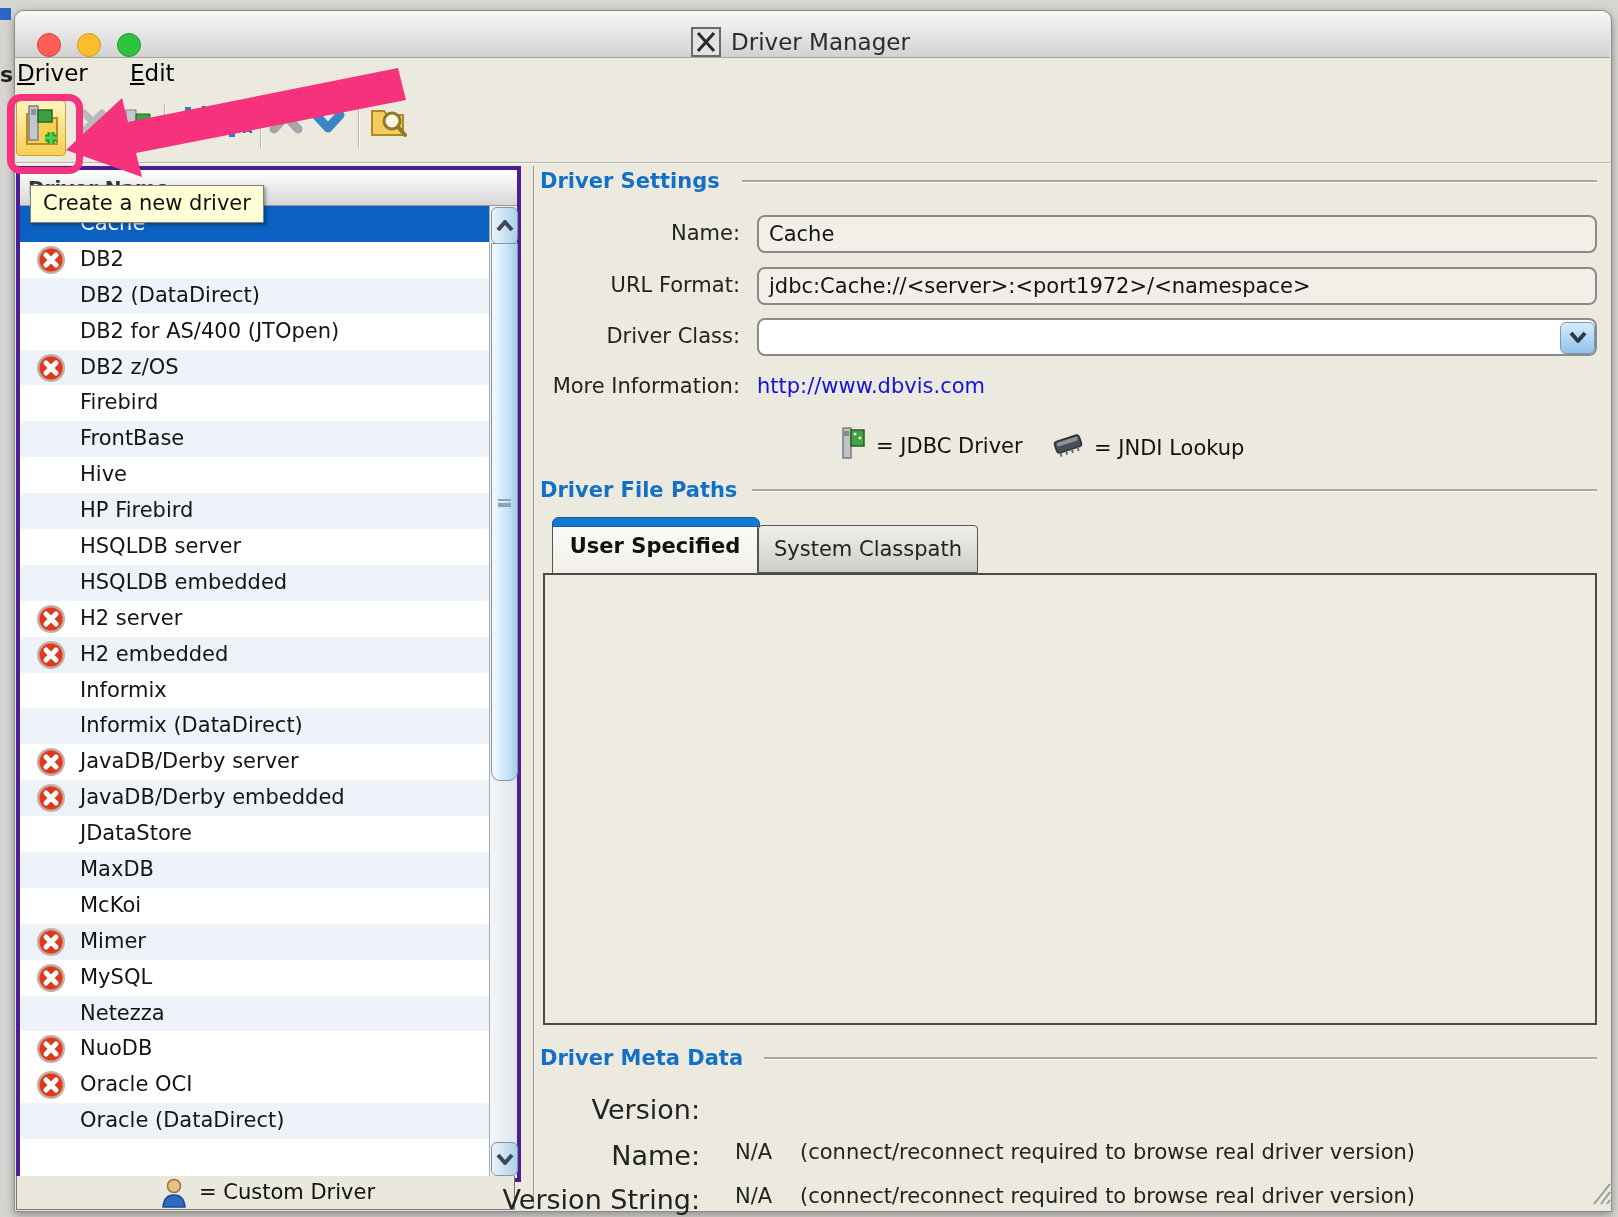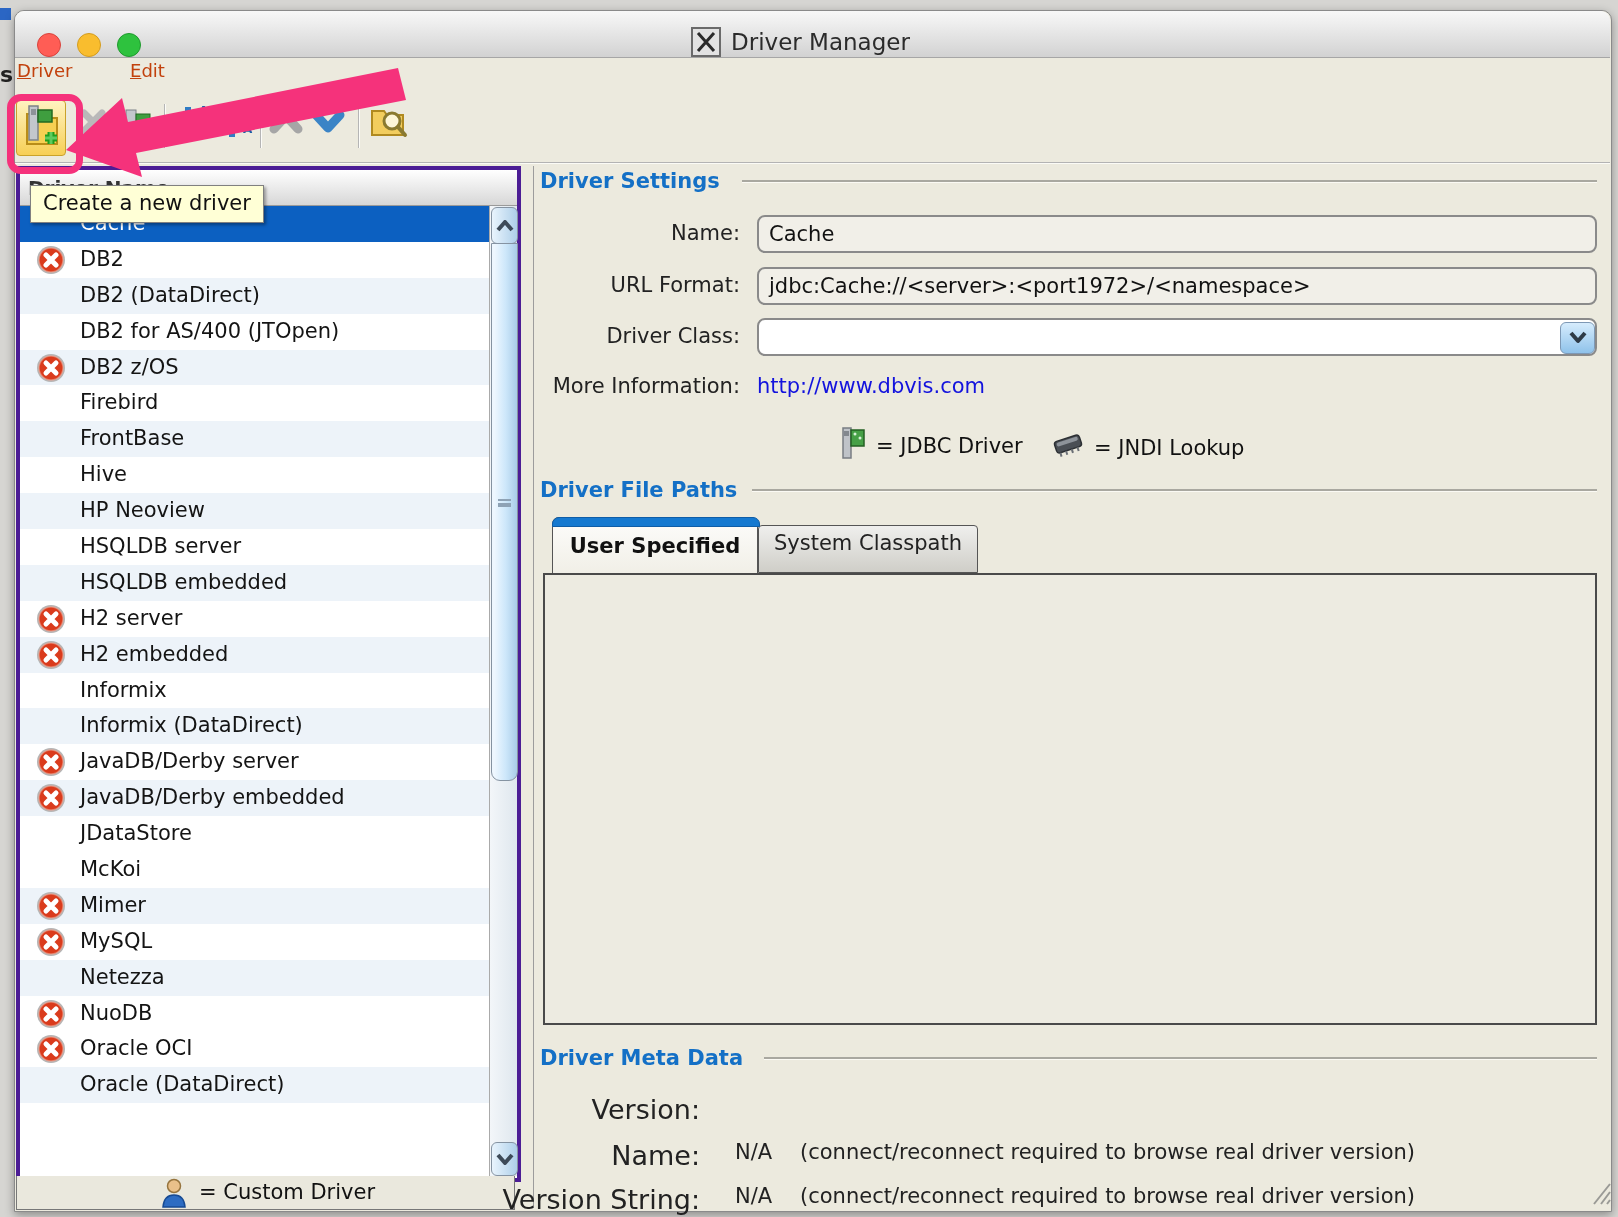--- a/index.html
+++ b/index.html
@@ -10,21 +10,21 @@
   #window{left:14px;top:10px;width:1596px;height:1200px;background:#eceade;
           border:1px solid #8a8a8a;border-radius:10px 10px 0 0;box-shadow:0 3px 10px rgba(0,0,0,.35);}
   #titlebar{left:15px;top:11px;width:1595px;height:46px;border-radius:9px 9px 0 0;
             background:linear-gradient(#f8f8f8,#d2d2d2);border-bottom:1px solid #a6a6a6;}
   .light{width:22px;height:22px;border-radius:50%;top:22px;}
   #light-red{left:22px;background:#ff5d55;border:1px solid #d8433c;}
   #light-yellow{left:62px;background:#f9bd2e;border:1px solid #d39c1f;}
   #light-green{left:102px;background:#2ec23e;border:1px solid #1f9a2e;}
   #title-text{left:716px;top:18px;font-size:23px;color:#2b2b2b;}
   
-  .menu-item{top:60px;font-size:18px;color:#c2410c;}
+  .menu-item{top:60px;font-size:23px;color:#000000;}
   #toolbar-underline{left:15px;top:162px;width:1595px;height:0;border-top:1px solid #b3b3b3;border-bottom:1px solid #fbfbf6;}
   .tbtn{top:102px;display:flex;align-items:center;justify-content:center;}
   .tsep{top:104px;width:0;height:44px;border-left:1px solid #b5b5b5;border-right:1px solid #fcfcf8;}
   
   #hl-box{left:7px;top:94px;width:62px;height:66px;border:7px solid #f5327b;border-radius:14px;z-index:30;}
   #hl-arrow{left:0;top:60px;z-index:29;pointer-events:none;}
   #tooltip{left:30px;top:185px;width:auto;padding:5px 12px 7px 12px;background:#ffffd6;border:1px solid #808080;
            box-shadow:2px 2px 3px rgba(0,0,0,.35);font-size:21px;color:#111;z-index:40;white-space:nowrap;}
   
   #driver-list-panel{left:16px;top:166px;width:497px;height:1008px;background:#fff;border:4px solid #4c1d95;}
@@ -59,21 +59,21 @@
   #class-arrow{width:33px;height:30px;border:1px solid #7d98b5;border-radius:6px;
                background:linear-gradient(#d6ecfd,#8fc2ea);display:flex;align-items:center;justify-content:center;}
   #info-link{font-size:21px;color:#1313dd;}
   .legend-text{font-size:21px;color:#111;}
   
   .tab{box-sizing:border-box;font-size:21px;text-align:center;}
   #tab-user{left:552px;top:517px;width:206px;height:56px;border:1px solid #555;border-bottom:none;border-radius:7px 7px 0 0;
             background:linear-gradient(#fdfdfb,#f1efe7);font-weight:bold;color:#111;padding-top:16px;z-index:3;}
   #tab-user .cap{position:absolute;left:-1px;top:-1px;width:206px;height:8px;background:#1579d0;border-radius:7px 7px 0 0;border:1px solid #0f5da6;}
   #tab-system{left:758px;top:525px;width:220px;height:48px;border:1px solid #555;border-radius:4px 4px 0 0;
-              background:linear-gradient(#efefed,#cfcec8);color:#222;padding-top:5px;z-index:2;}
+              background:linear-gradient(#efefed,#cfcec8);color:#222;padding-top:11px;z-index:2;}
   #fp-panel{left:543px;top:573px;width:1050px;height:448px;background:#edebe1;border:2px solid #4a4a4a;z-index:1;}
   #fp-help{left:600px;top:612px;width:860px;font-size:21px;line-height:32.5px;color:#101010;}
   #fp-help p{margin:0 0 30px 0;}
   #fp-help b{font-weight:bold;}
   .inline-ic{display:inline-block;vertical-align:-4px;}
   .side-ic{display:flex;align-items:center;justify-content:center;}
   
   .meta-label{width:260px;text-align:right;font-size:27px;color:#222;white-space:nowrap;}
   .meta-val{font-size:21px;color:#222;}
   #resize-grip{left:1588px;top:1180px;}
@@ -197,21 +197,21 @@
         <div class="drv-row"><span>DB2 for AS/400 (JTOpen)</span></div>
         <div class="drv-row alt"><span class="drv-ic"><svg width="30" height="30" viewBox="0 0 30 30">
               <circle cx="15" cy="15" r="14" fill="#b5b5b5"></circle>
               <circle cx="15" cy="15" r="12" fill="#da3b1c"></circle>
               <circle cx="15" cy="15" r="12" fill="none" stroke="#f2a08c" stroke-width="1.5" opacity=".6"></circle>
               <path d="M10 10 L20 20 M20 10 L10 20" stroke="#fff" stroke-width="5" stroke-linecap="round"></path>
             </svg></span><span>DB2 z/OS</span></div>
         <div class="drv-row"><span>Firebird</span></div>
         <div class="drv-row alt"><span>FrontBase</span></div>
         <div class="drv-row"><span>Hive</span></div>
-        <div class="drv-row alt"><span>HP Neoview</span></div>
+        <div class="drv-row alt"><span>HP Firebird</span></div>
         <div class="drv-row"><span>HSQLDB server</span></div>
         <div class="drv-row alt"><span>HSQLDB embedded</span></div>
         <div class="drv-row"><span class="drv-ic"><svg width="30" height="30" viewBox="0 0 30 30">
               <circle cx="15" cy="15" r="14" fill="#b5b5b5"></circle>
               <circle cx="15" cy="15" r="12" fill="#da3b1c"></circle>
               <circle cx="15" cy="15" r="12" fill="none" stroke="#f2a08c" stroke-width="1.5" opacity=".6"></circle>
               <path d="M10 10 L20 20 M20 10 L10 20" stroke="#fff" stroke-width="5" stroke-linecap="round"></path>
             </svg></span><span>H2 server</span></div>
         <div class="drv-row alt"><span class="drv-ic"><svg width="30" height="30" viewBox="0 0 30 30">
               <circle cx="15" cy="15" r="14" fill="#b5b5b5"></circle>
@@ -227,20 +227,21 @@
               <circle cx="15" cy="15" r="12" fill="none" stroke="#f2a08c" stroke-width="1.5" opacity=".6"></circle>
               <path d="M10 10 L20 20 M20 10 L10 20" stroke="#fff" stroke-width="5" stroke-linecap="round"></path>
             </svg></span><span>JavaDB/Derby server</span></div>
         <div class="drv-row alt"><span class="drv-ic"><svg width="30" height="30" viewBox="0 0 30 30">
               <circle cx="15" cy="15" r="14" fill="#b5b5b5"></circle>
               <circle cx="15" cy="15" r="12" fill="#da3b1c"></circle>
               <circle cx="15" cy="15" r="12" fill="none" stroke="#f2a08c" stroke-width="1.5" opacity=".6"></circle>
               <path d="M10 10 L20 20 M20 10 L10 20" stroke="#fff" stroke-width="5" stroke-linecap="round"></path>
             </svg></span><span>JavaDB/Derby embedded</span></div>
         <div class="drv-row"><span>JDataStore</span></div>
+        <div class="drv-row alt"><span>MaxDB</span></div>
         <div class="drv-row"><span>McKoi</span></div>
         <div class="drv-row alt"><span class="drv-ic"><svg width="30" height="30" viewBox="0 0 30 30">
               <circle cx="15" cy="15" r="14" fill="#b5b5b5"></circle>
               <circle cx="15" cy="15" r="12" fill="#da3b1c"></circle>
               <circle cx="15" cy="15" r="12" fill="none" stroke="#f2a08c" stroke-width="1.5" opacity=".6"></circle>
               <path d="M10 10 L20 20 M20 10 L10 20" stroke="#fff" stroke-width="5" stroke-linecap="round"></path>
             </svg></span><span>Mimer</span></div>
         <div class="drv-row"><span class="drv-ic"><svg width="30" height="30" viewBox="0 0 30 30">
               <circle cx="15" cy="15" r="14" fill="#b5b5b5"></circle>
               <circle cx="15" cy="15" r="12" fill="#da3b1c"></circle>

